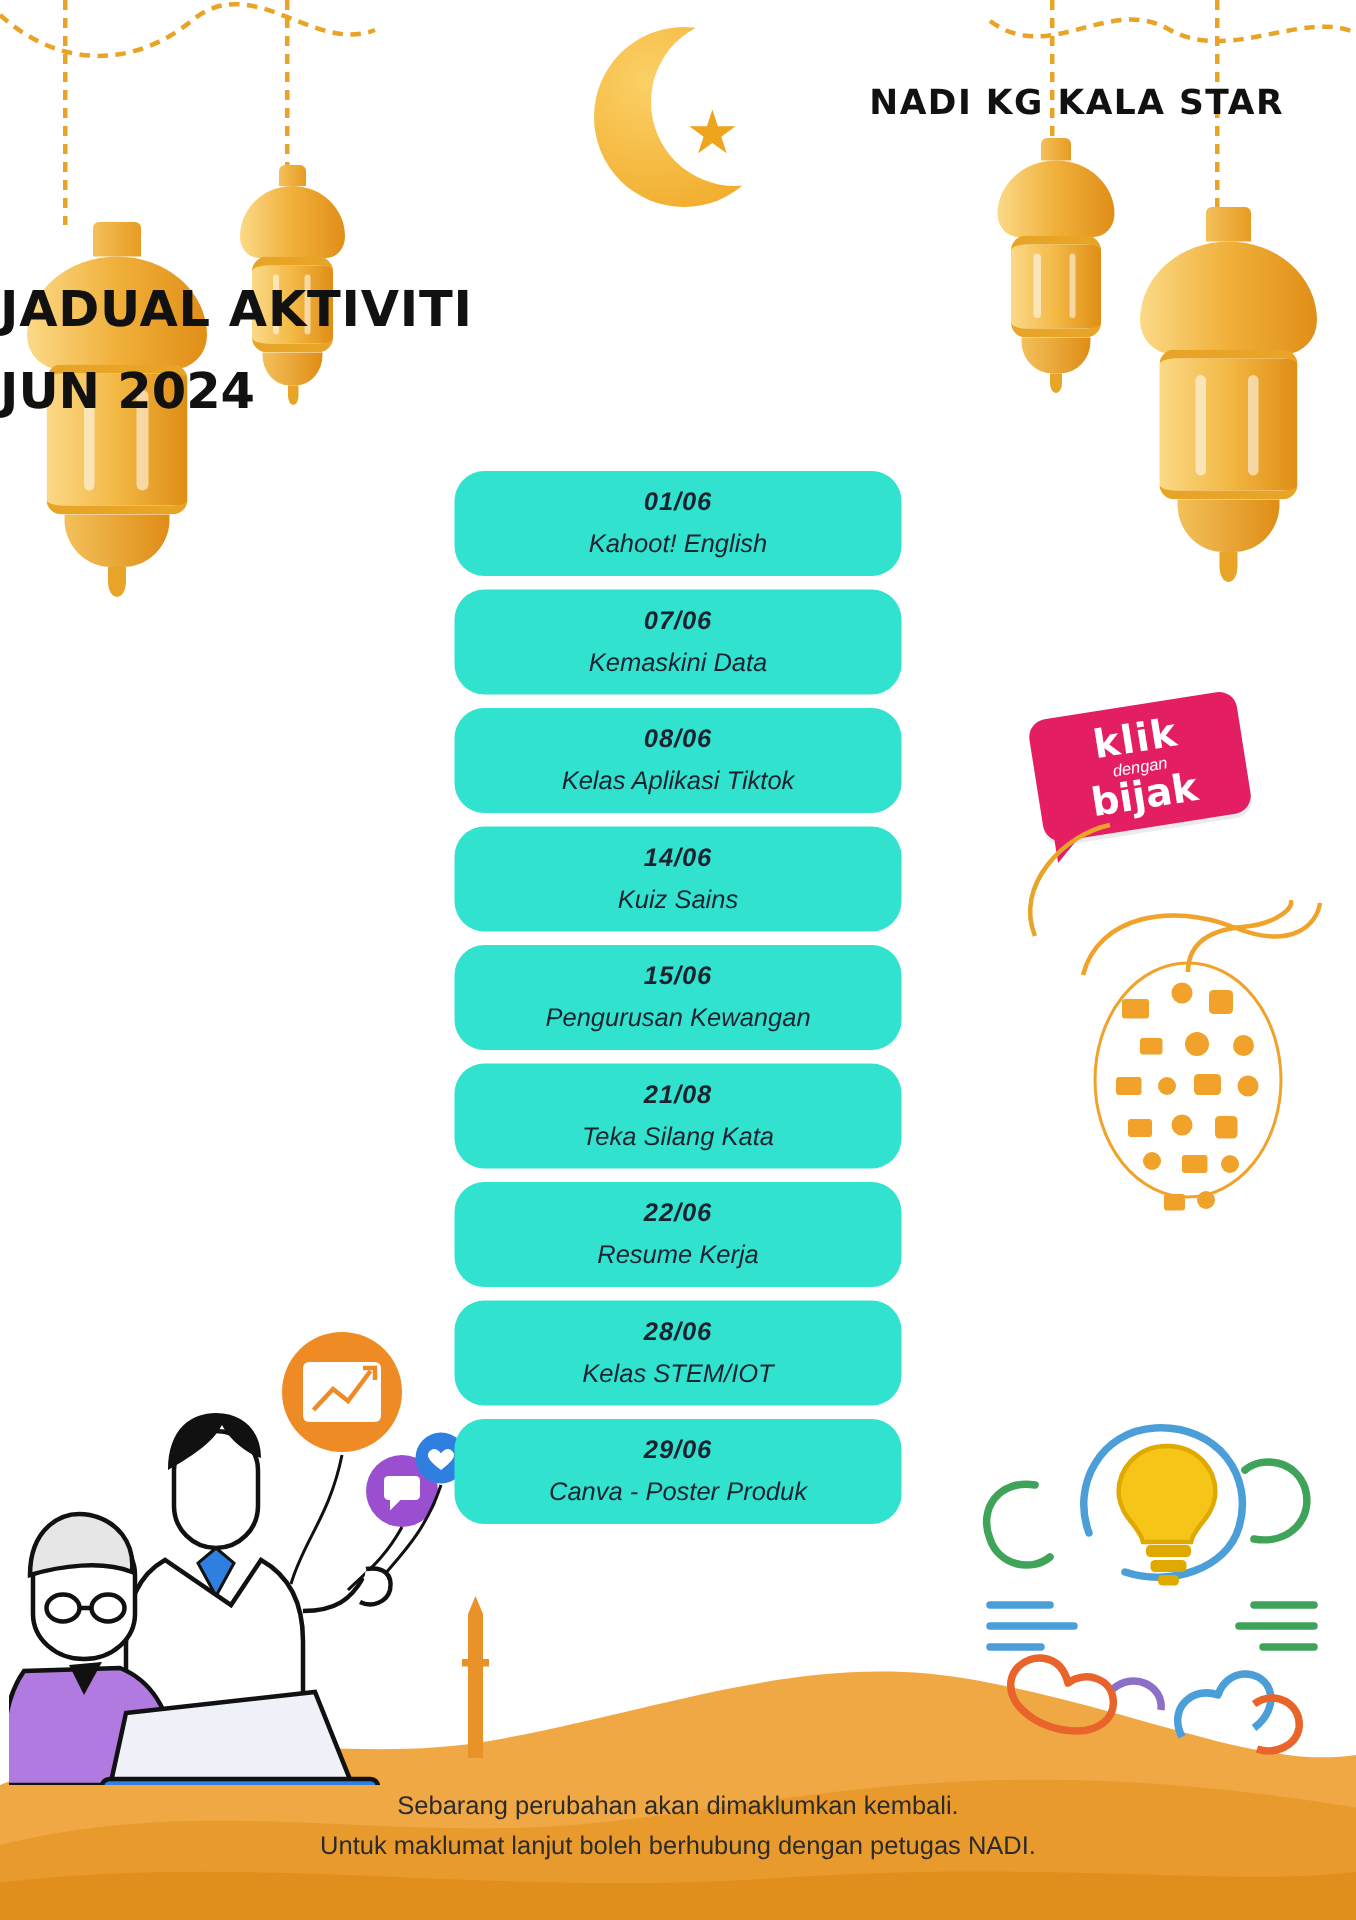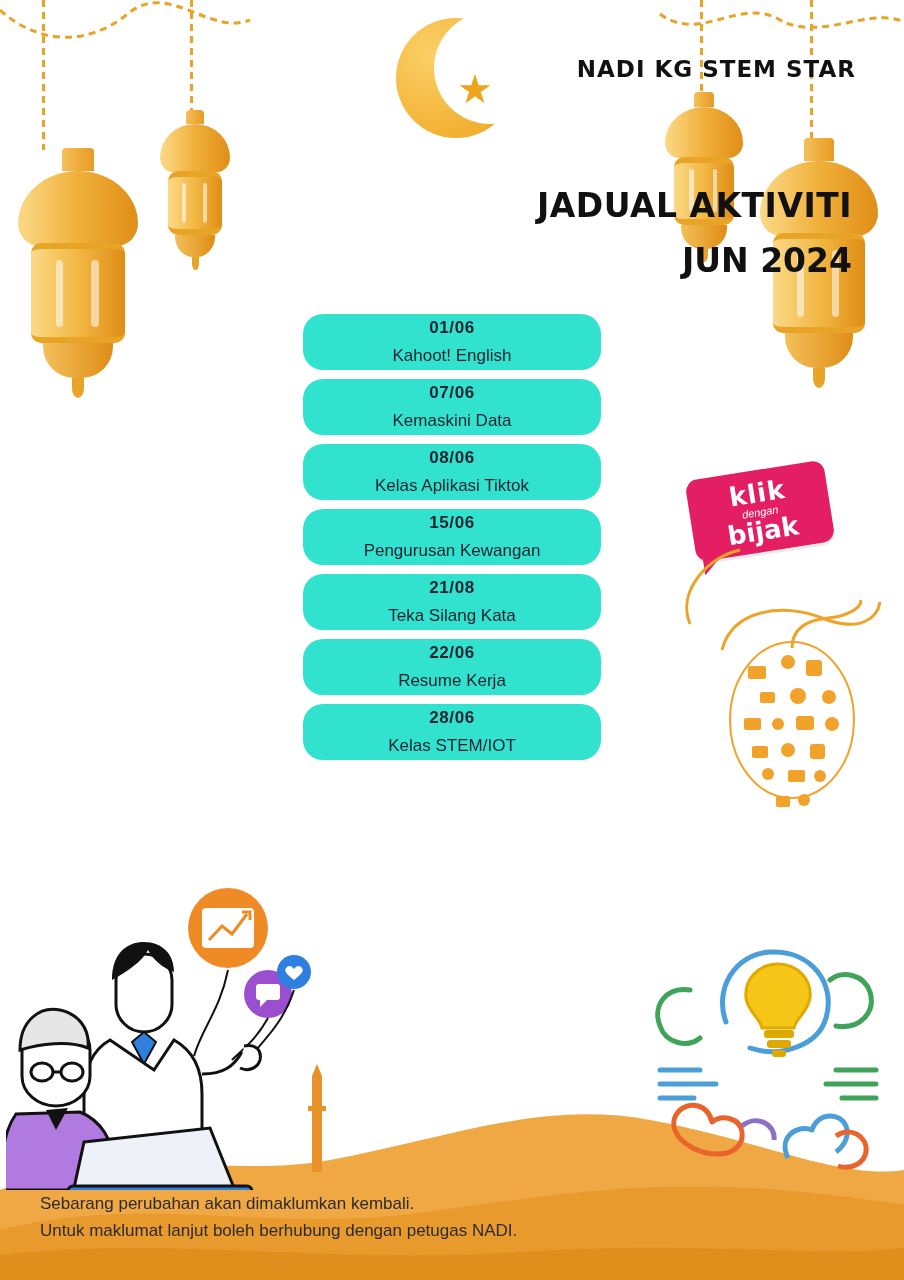--- a/index.html
+++ b/index.html
@@ -78,44 +78,45 @@
   }
 
   
   .brand {
     position: absolute; right: 48px; top: 56px;
     font-size: 23px; font-weight: 700; letter-spacing: 1px;
     color: #111; font-family: "DejaVu Sans", sans-serif;
   }
 
   
-  .title-block { position: absolute; top: 186px; left: 0; width: 852px; text-align: right; }
+  .title-block { position: absolute; top: 186px; left: 0; width: 852px; text-align: left; }
   .title-main {
     font-size: 33px; font-weight: 800; letter-spacing: .5px; color: #111;
     font-family: "DejaVu Sans", sans-serif;
   }
   .title-sub {
     margin-top: 16px;
     font-size: 33px; font-weight: 800; color: #111;
     font-family: "DejaVu Sans", sans-serif;
   }
 
   
   .schedule {
     position: absolute; left: 303px; top: 314px; width: 298px;
     display: flex; flex-direction: column; gap: 9px;
     z-index: 5;
   }
   .pill {
     background: #31e3cf;
     border-radius: 20px;
-    height: 56px;
+    height: 70px;
     display: flex; flex-direction: column;
     align-items: center; justify-content: center;
     color: #1b2330;
+    font-style: italic;
   }
   .pill .date { font-size: 17px; font-weight: 700; letter-spacing: .6px; }
   .pill .act  { font-size: 17px; margin-top: 8px; }
 
   
   .klik {
     position: absolute; left: 690px; top: 470px;
     width: 140px; height: 82px;
     background: #e31e63;
     border-radius: 12px;
@@ -137,23 +138,22 @@
   .mouse-cloud { position: absolute; left: 700px; top: 600px; width: 185px; height: 230px; }
 
   
   .people { position: absolute; left: 6px; top: 860px; width: 320px; height: 330px; }
 
   
   .doodle { position: absolute; left: 630px; top: 930px; width: 270px; height: 250px; }
 
   
   .footer {
-    position: absolute; left: 0; bottom: 36px; width: 904px; 
+    position: absolute; left: 0; bottom: 36px; width: 904px; text-align: center;
     color: #2b2b2b;
-    padding-left: 40px;
   }
   .footer .line { font-size: 17px; line-height: 1.6; }
 
   .minaret { position: absolute; left: 300px; bottom: 108px; width: 34px; height: 110px; }
 </style>
 </head>
 <body>
 
 <div class="poster">
 
@@ -200,55 +200,63 @@
       <div class="base"></div>
       <div class="tip"></div>
   </div>
 
   <div class="moon-wrap">
     <div class="moon"></div>
     <div class="moon-cut"></div>
     <div class="star">★</div>
   </div>
 
-  <div class="brand">NADI KG STEM STAR</div>
+  <div class="brand">NADI KG KALA STAR</div>
 
   <div class="title-block">
     <div class="title-main">JADUAL AKTIVITI</div>
     <div class="title-sub">JUN 2024</div>
   </div>
 
   <div class="schedule">
     <div class="pill">
       <span class="date">01/06</span>
       <span class="act">Kahoot! English</span>
     </div>
     <div class="pill">
       <span class="date">07/06</span>
       <span class="act">Kemaskini Data</span>
     </div>
     <div class="pill">
       <span class="date">08/06</span>
       <span class="act">Kelas Aplikasi Tiktok</span>
     </div>
     <div class="pill">
+      <span class="date">14/06</span>
+      <span class="act">Kuiz Sains</span>
+    </div>
+    <div class="pill">
       <span class="date">15/06</span>
       <span class="act">Pengurusan Kewangan</span>
     </div>
     <div class="pill">
       <span class="date">21/08</span>
       <span class="act">Teka Silang Kata</span>
     </div>
     <div class="pill">
       <span class="date">22/06</span>
       <span class="act">Resume Kerja</span>
     </div>
     <div class="pill">
       <span class="date">28/06</span>
       <span class="act">Kelas STEM/IOT</span>
+    </div>
+    <div class="pill">
+      <span class="date">29/06</span>
+      <span class="act">Canva - Poster Produk</span>
     </div>
   </div>
 
   <div class="klik">
     <div class="k1">klik</div>
     <div class="k2">dengan</div>
     <div class="k3">bijak</div>
     <div class="klik-tail"></div>
   </div>
   <svg style="position:absolute;left:680px;top:540px;width:90px;height:90px">

